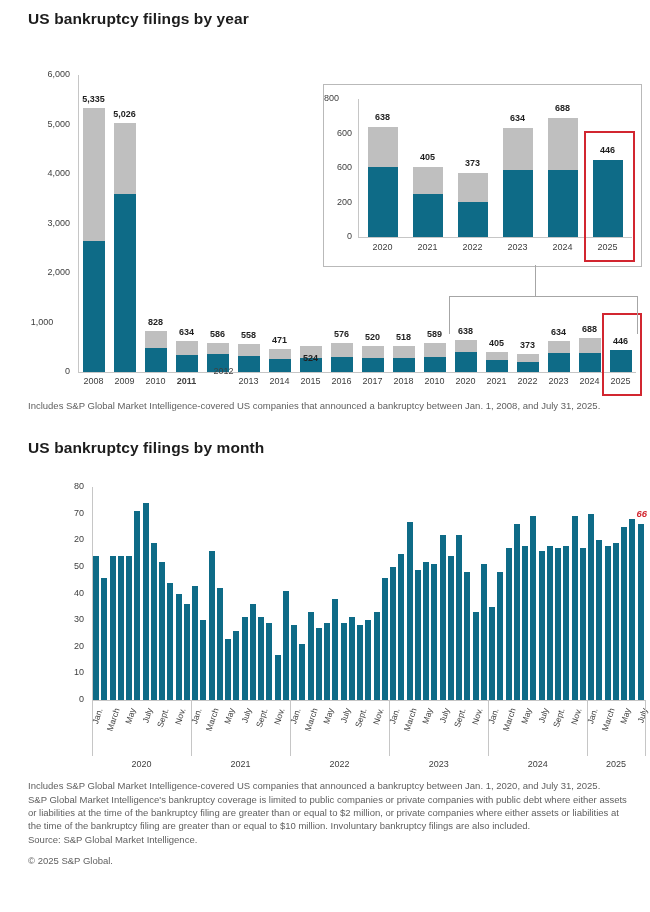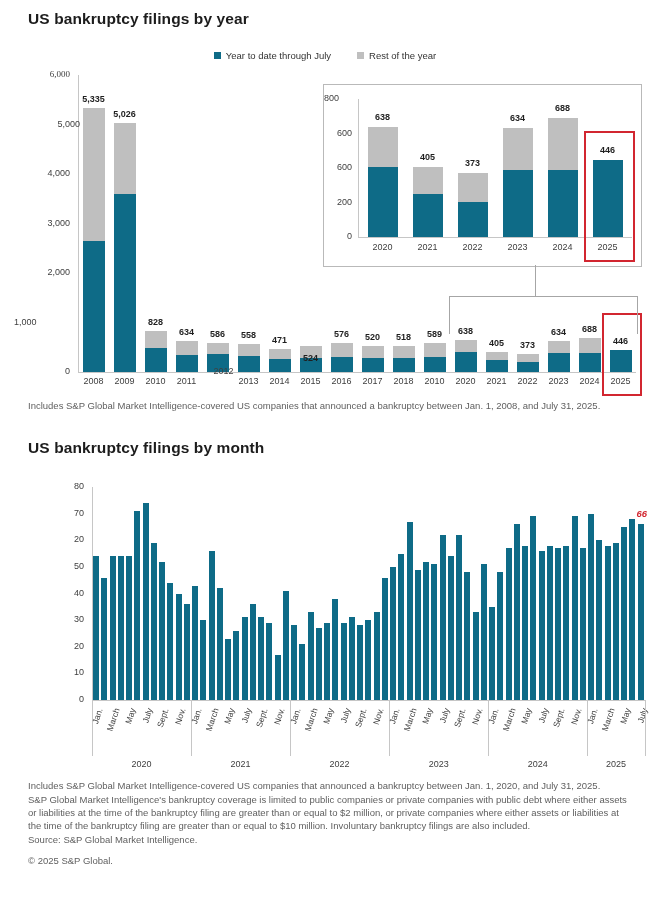--- a/index.html
+++ b/index.html
@@ -23,57 +23,47 @@
   .footer p{margin:0 0 1px 0;}
   .footer .cp{margin-top:7px;}
 </style>
 </head>
 <body>
 
 <div class="canvas" id="canvas">
 
   <h1 class="t1">US bankruptcy filings by year</h1>
 
-  <div class="legend">
-    <span class="li">
-      <i class="sw" id="sw-ytd" style="background: rgb(14, 107, 135);"></i>
-      <span>Year to date through July</span>
-    </span>
-    <span class="li">
-      <i class="sw" id="sw-rest" style="background: rgb(191, 191, 191);"></i>
-      <span>Rest of the year</span>
-    </span>
-  </div>
 
   <div class="host" id="c1">
       <div style="left: 78px; top: 75px; width: 1px; height: 297px; background: rgb(198, 198, 198);"></div>
       <div style="left: 78px; top: 372px; width: 558px; height: 1px; background: rgb(198, 198, 198);"></div>
       <div class="ax" style="left: 14px; top: 367px; width: 56px; text-align: right;">0</div>
-      <div class="ax" style="left: 14px; top: 317.5px; width: 56px; text-align: left;">1,000</div>
+      <div class="ax" style="left: 14px; top: 317.5px; width: 56px; text-align: center;">1,000</div>
       <div class="ax" style="left: 14px; top: 268px; width: 56px; text-align: right;">2,000</div>
       <div class="ax" style="left: 14px; top: 218.5px; width: 56px; text-align: right;">3,000</div>
       <div class="ax" style="left: 14px; top: 169px; width: 56px; text-align: right;">4,000</div>
-      <div class="ax" style="left: 24px; top: 119.5px; width: 56px; text-align: right;">5,000</div>
-      <div class="ax" style="left: 14px; top: 70px; width: 56px; text-align: right; font-family: Liberation Serif, serif;">6,000</div>
+      <div class="ax" style="left: 14px; top: 119.5px; width: 56px; text-align: right;">5,000</div>
+      <div class="ax" style="left: 14px; top: 70px; width: 56px; text-align: right;">6,000</div>
       <div style="left: 82.5px; top: 240.825px; width: 22px; height: 131.175px; background: rgb(14, 107, 135);"></div>
       <div style="left: 82.5px; top: 107.917px; width: 22px; height: 132.907px; background: rgb(191, 191, 191);"></div>
       <div class="vlab" style="left: 74.5px; top: 94.9175px; width: 38px; text-align: center;">5,335</div>
       <div class="ax" style="left: 77.5px; top: 377px; width: 32px; text-align: center;">2008</div>
       <div style="left: 113.5px; top: 193.8px; width: 22px; height: 178.2px; background: rgb(14, 107, 135);"></div>
       <div style="left: 113.5px; top: 123.213px; width: 22px; height: 70.587px; background: rgb(191, 191, 191);"></div>
       <div class="vlab" style="left: 105.5px; top: 110.213px; width: 38px; text-align: center;">5,026</div>
       <div class="ax" style="left: 108.5px; top: 377px; width: 32px; text-align: center;">2009</div>
       <div style="left: 144.5px; top: 347.745px; width: 22px; height: 24.255px; background: rgb(14, 107, 135);"></div>
       <div style="left: 144.5px; top: 331.014px; width: 22px; height: 16.731px; background: rgb(191, 191, 191);"></div>
       <div class="vlab" style="left: 136.5px; top: 318.014px; width: 38px; text-align: center;">828</div>
       <div class="ax" style="left: 139.5px; top: 377px; width: 32px; text-align: center;">2010</div>
       <div style="left: 175.5px; top: 354.675px; width: 22px; height: 17.325px; background: rgb(14, 107, 135);"></div>
       <div style="left: 175.5px; top: 340.617px; width: 22px; height: 14.058px; background: rgb(191, 191, 191);"></div>
       <div class="vlab" style="left: 167.5px; top: 327.617px; width: 38px; text-align: center;">634</div>
-      <div class="ax" style="left: 170.5px; top: 377px; width: 32px; text-align: center;">2011</div>
+      <div class="ax" style="left: 170.5px; top: 377px; width: 32px; text-align: center; font-weight: bold;">2011</div>
       <div style="left: 206.5px; top: 354.428px; width: 22px; height: 17.5725px; background: rgb(14, 107, 135);"></div>
       <div style="left: 206.5px; top: 342.993px; width: 22px; height: 11.4345px; background: rgb(191, 191, 191);"></div>
       <div class="vlab" style="left: 198.5px; top: 329.993px; width: 38px; text-align: center;">586</div>
       <div class="ax" style="left: 201.5px; top: 367px; width: 32px; text-align: right;">2012</div>
       <div style="left: 237.5px; top: 356.16px; width: 22px; height: 15.84px; background: rgb(14, 107, 135);"></div>
       <div style="left: 237.5px; top: 344.379px; width: 22px; height: 11.781px; background: rgb(191, 191, 191);"></div>
       <div class="vlab" style="left: 229.5px; top: 331.379px; width: 38px; text-align: center;">558</div>
       <div class="ax" style="left: 232.5px; top: 377px; width: 32px; text-align: center;">2013</div>
       <div style="left: 268.5px; top: 359.13px; width: 22px; height: 12.87px; background: rgb(14, 107, 135);"></div>
       <div style="left: 268.5px; top: 348.685px; width: 22px; height: 10.4445px; background: rgb(191, 191, 191);"></div>

